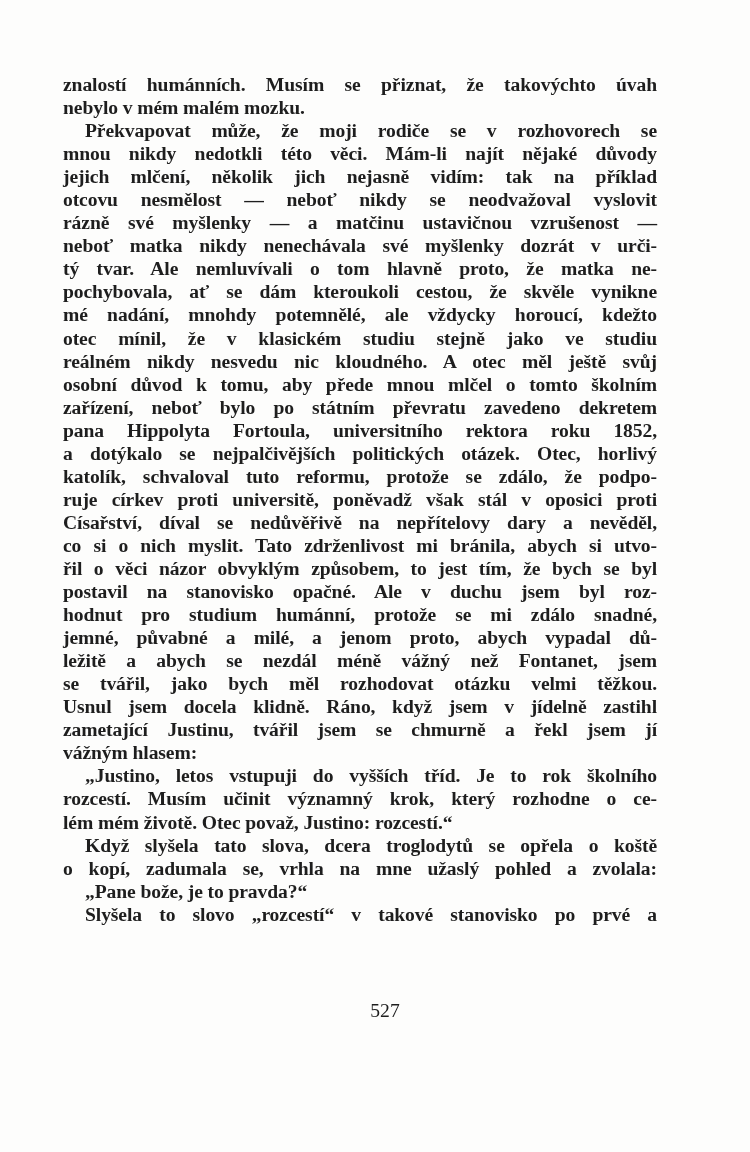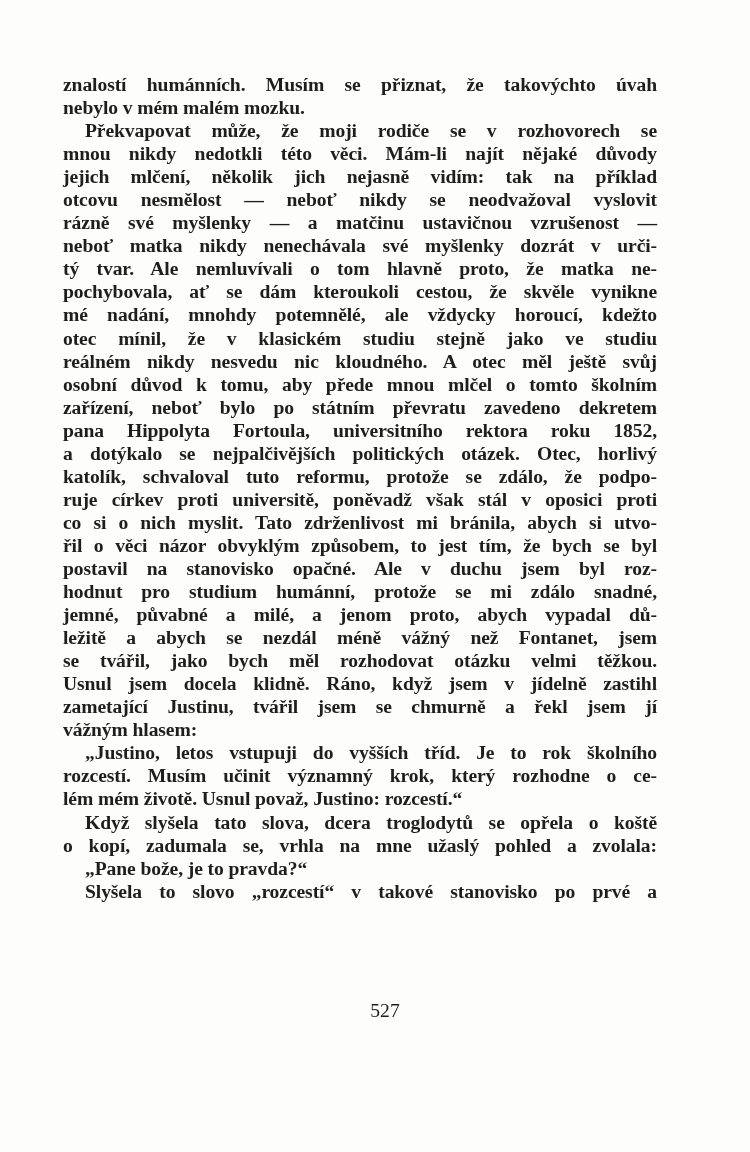--- a/index.html
+++ b/index.html
@@ -68,31 +68,32 @@
     <span class="line">pochybovala, ať se dám kteroukoli cestou, že skvěle vynikne</span>
     <span class="line">mé nadání, mnohdy potemnělé, ale vždycky horoucí, kdežto</span>
     <span class="line">otec mínil, že v klasickém studiu stejně jako ve studiu</span>
     <span class="line">reálném nikdy nesvedu nic kloudného. A otec měl ještě svůj</span>
     <span class="line">osobní důvod k tomu, aby přede mnou mlčel o tomto školním</span>
     <span class="line">zařízení, neboť bylo po státním převratu zavedeno dekretem</span>
     <span class="line">pana Hippolyta Fortoula, universitního rektora roku 1852,</span>
     <span class="line">a dotýkalo se nejpalčivějších politických otázek. Otec, horlivý</span>
     <span class="line">katolík, schvaloval tuto reformu, protože se zdálo, že podpo-</span>
     <span class="line">ruje církev proti universitě, poněvadž však stál v oposici proti</span>
+    <span class="line">Císařství, díval se nedůvěřivě na nepřítelovy dary a nevěděl,</span>
     <span class="line">co si o nich myslit. Tato zdrženlivost mi bránila, abych si utvo-</span>
     <span class="line">řil o věci názor obvyklým způsobem, to jest tím, že bych se byl</span>
     <span class="line">postavil na stanovisko opačné. Ale v duchu jsem byl roz-</span>
     <span class="line">hodnut pro studium humánní, protože se mi zdálo snadné,</span>
     <span class="line">jemné, půvabné a milé, a jenom proto, abych vypadal dů-</span>
     <span class="line">ležitě a abych se nezdál méně vážný než Fontanet, jsem</span>
     <span class="line">se tvářil, jako bych měl rozhodovat otázku velmi těžkou.</span>
     <span class="line">Usnul jsem docela klidně. Ráno, když jsem v jídelně zastihl</span>
     <span class="line">zametající Justinu, tvářil jsem se chmurně a řekl jsem jí</span>
     <span class="line last">vážným hlasem:</span>
     <span class="line indent">„Justino, letos vstupuji do vyšších tříd. Je to rok školního</span>
     <span class="line">rozcestí. Musím učinit významný krok, který rozhodne o ce-</span>
-    <span class="line last">lém mém životě. Usnul považ, Justino: rozcestí.“</span>
+    <span class="line last">lém mém životě. Otec považ, Justino: rozcestí.“</span>
     <span class="line indent">Když slyšela tato slova, dcera troglodytů se opřela o koště</span>
     <span class="line">o kopí, zadumala se, vrhla na mne užaslý pohled a zvolala:</span>
     <span class="line indent last">„Pane bože, je to pravda?“</span>
     <span class="line indent">Slyšela to slovo „rozcestí“ v takové stanovisko po prvé a</span>
   </div>
 <div class="page-number">527</div>
 
 </body></html>

